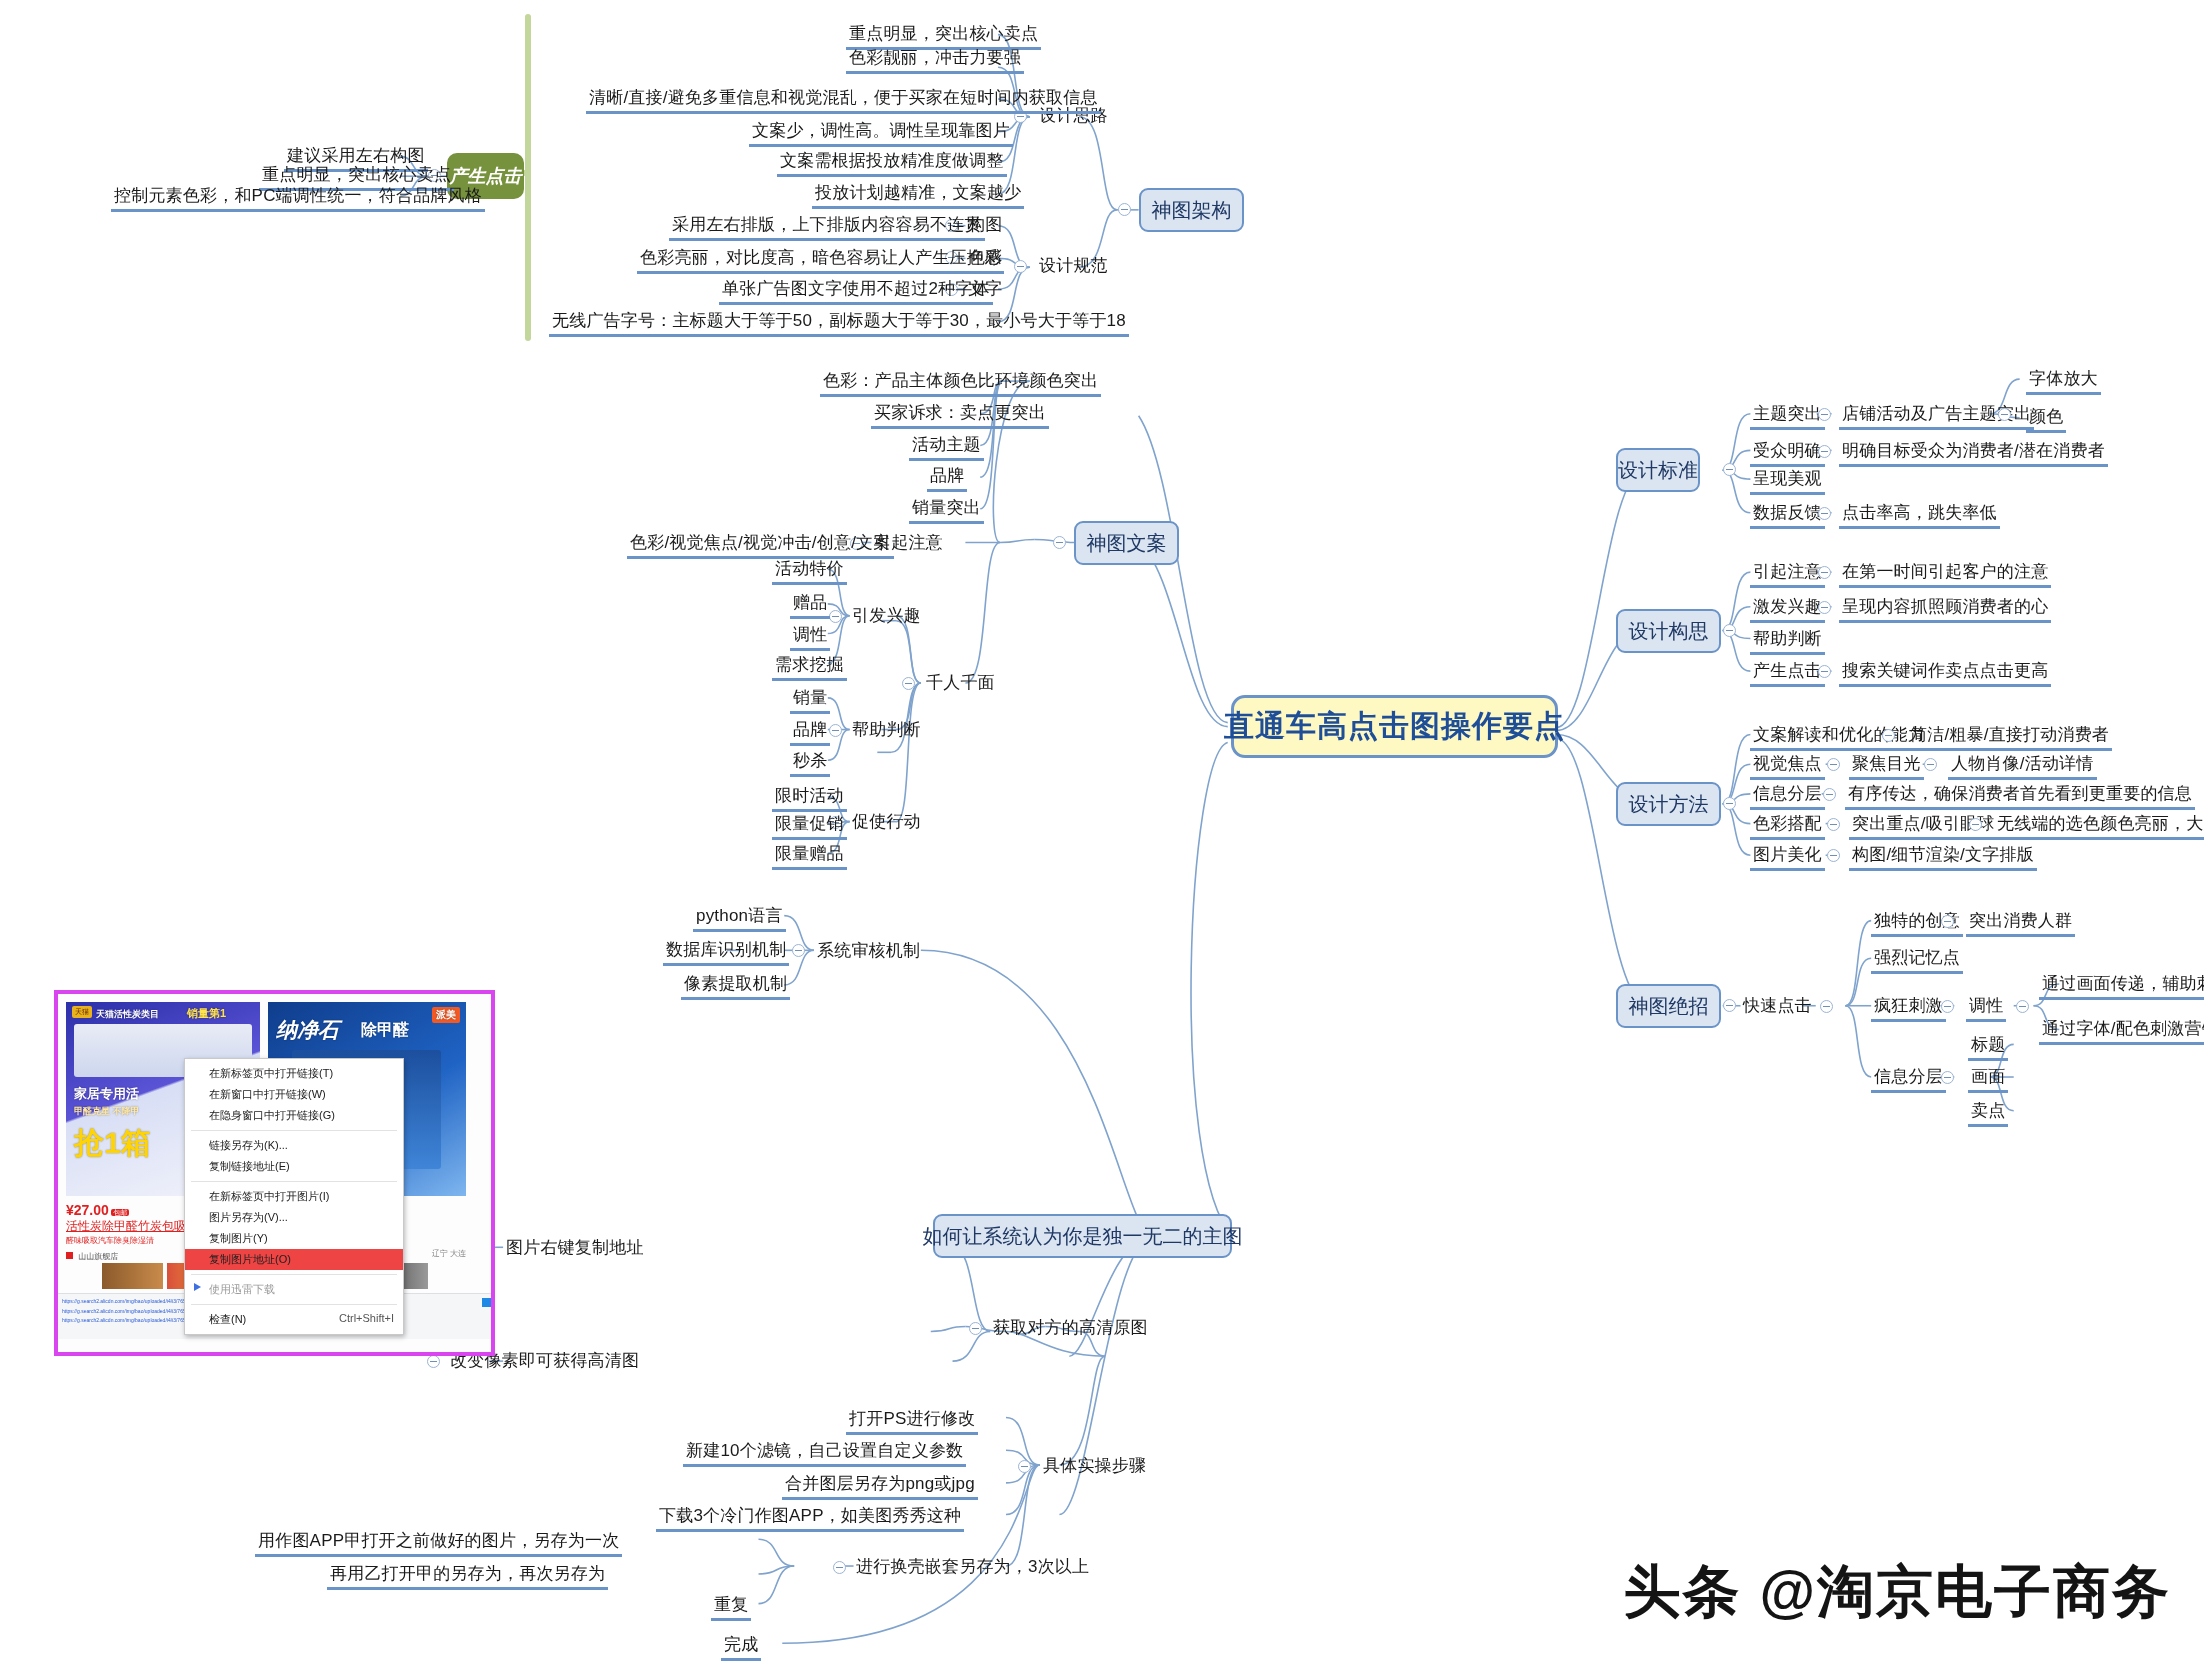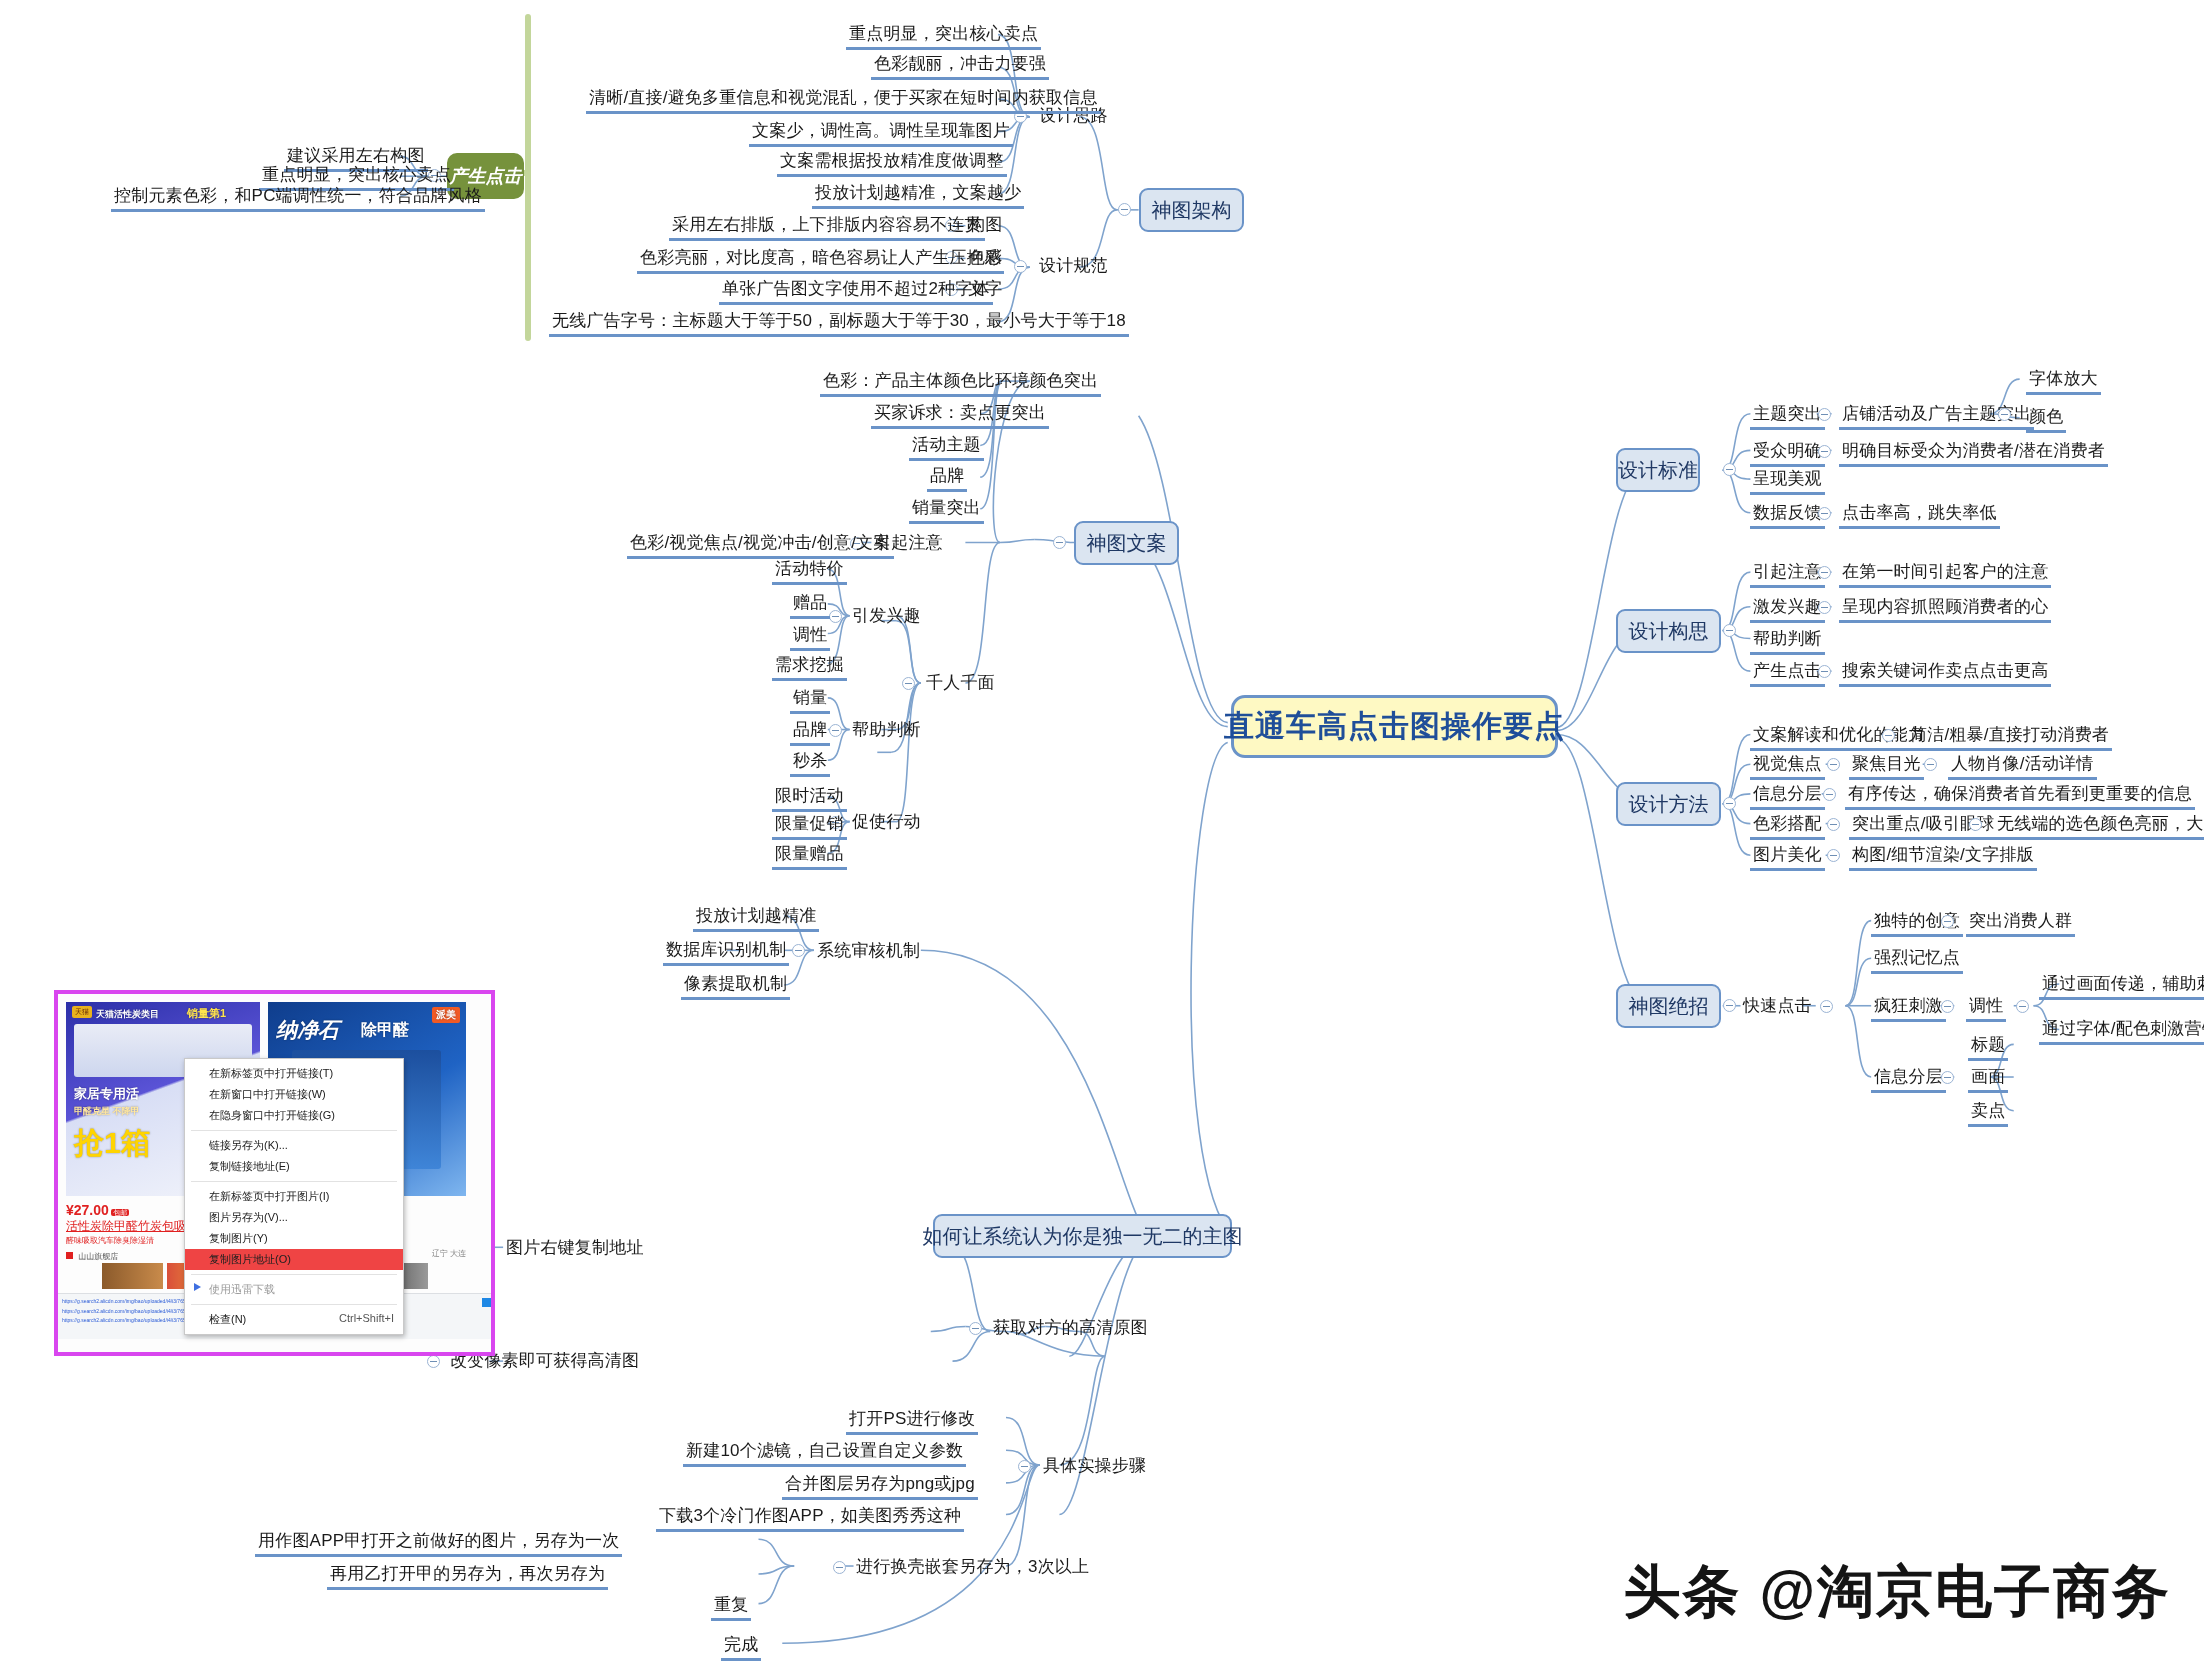--- a/index.html
+++ b/index.html
@@ -344,21 +344,21 @@
   <div class="box mid" style="left:1139px; top:188px; width:105px; height:44px;">神图架构</div>
   <div class="toggle" style="left:1118px; top:203px;"></div>
 
   <div class="node nb" style="left:1036px; top:105px;">设计思路</div>
   <div class="toggle" style="left:1014px; top:110px;"></div>
 
   <div class="node nb" style="left:1036px; top:255px;">设计规范</div>
   <div class="toggle" style="left:1014px; top:260px;"></div>
 
   <div class="node r" style="left:846px; top:23px;">重点明显，突出核心卖点</div>
-  <div class="node r" style="left:846px; top:53px;margin-left:25px;">色彩靓丽，冲击力要强</div>
+  <div class="node r" style="left:846px; top:47px;">色彩靓丽，冲击力要强</div>
   <div class="node r" style="left:586px; top:87px;">清晰/直接/避免多重信息和视觉混乱，便于买家在短时间内获取信息</div>
   <div class="node r" style="left:749px; top:120px;">文案少，调性高。调性呈现靠图片</div>
   <div class="node r" style="left:777px; top:150px;">文案需根据投放精准度做调整</div>
   <div class="node r" style="left:812px; top:182px;">投放计划越精准，文案越少</div>
 
   <div class="node nb" style="left:965px; top:214px;">构图</div>
   <div class="toggle" style="left:945px; top:219px;"></div>
   <div class="node r" style="left:669px; top:214px;">采用左右排版，上下排版内容容易不连贯</div>
 
   <div class="node nb" style="left:965px; top:247px;">色彩</div>
@@ -494,21 +494,21 @@
   <div class="node" style="left:1871px; top:1066px;">信息分层</div>
   <div class="toggle" style="left:1941px; top:1071px;"></div>
   <div class="node" style="left:1968px; top:1034px;">标题</div>
   <div class="node" style="left:1968px; top:1066px;">画面</div>
   <div class="node" style="left:1968px; top:1100px;">卖点</div>
 
   <div class="box mid" style="left:933px; top:1214px; width:299px; height:44px;">如何让系统认为你是独一无二的主图</div>
 
   <div class="node nb" style="left:814px; top:940px;">系统审核机制</div>
   <div class="toggle" style="left:792px; top:944px;"></div>
-  <div class="node r" style="left:693px; top:905px;">投放计划越精准</div>
+  <div class="node r" style="left:693px; top:905px;">python语言</div>
   <div class="node r" style="left:663px; top:939px;">数据库识别机制</div>
   <div class="node r" style="left:681px; top:973px;">像素提取机制</div>
 
   <div class="node nb" style="left:990px; top:1317px;">获取对方的高清原图</div>
   <div class="toggle" style="left:969px; top:1322px;"></div>
   <div class="node nb" style="left:503px; top:1237px;">图片右键复制地址</div>
   <div class="toggle" style="left:482px; top:1241px;"></div>
   <div class="node nb" style="left:447px; top:1350px;">改变像素即可获得高清图</div>
   <div class="toggle" style="left:427px; top:1355px;"></div>
 

